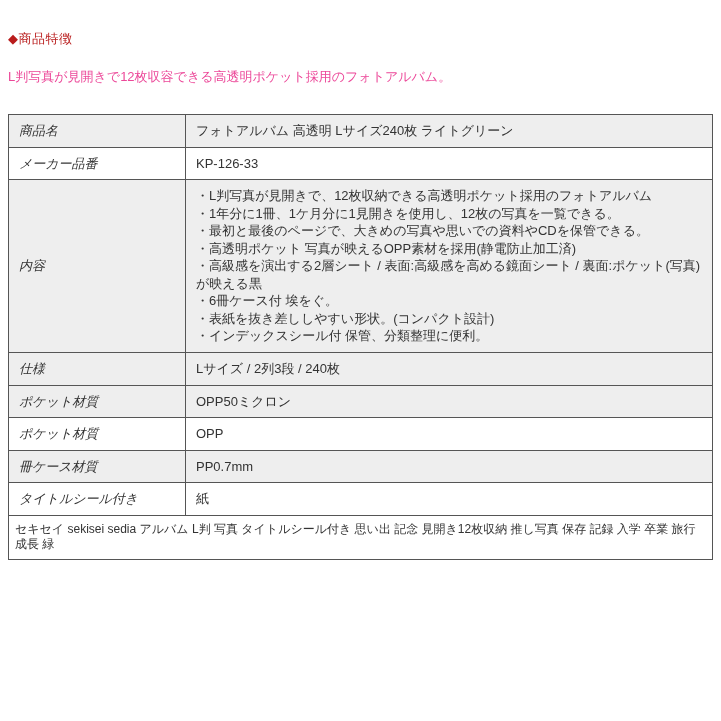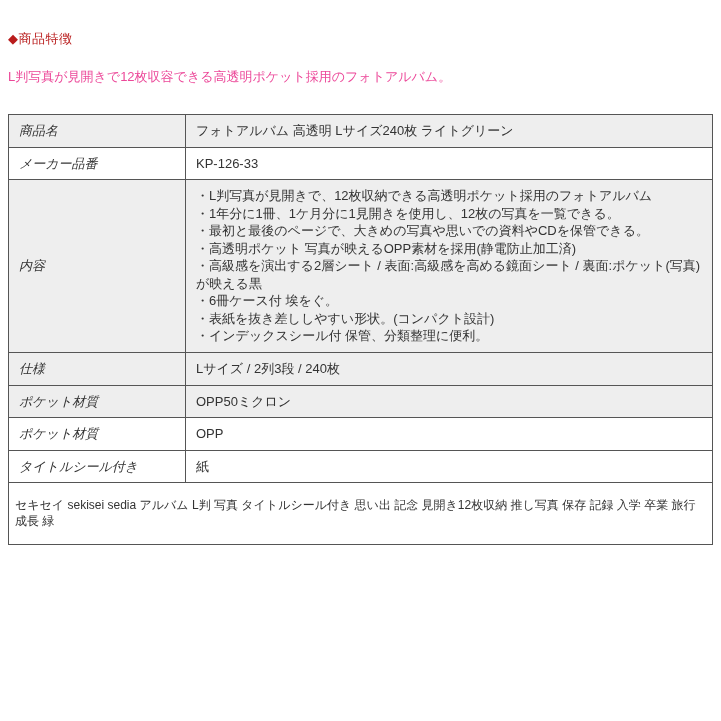--- a/index.html
+++ b/index.html
@@ -50,21 +50,21 @@
   tr.row-even { background: #ffffff; margin-top: 28px; }
   td.value-multiline {
     white-space: pre-line;
     line-height: 1.62;
     padding-top: 6px;
     padding-bottom: 6px;
   }
   tr.keywords-row td {
     background: #ffffff;
     font-size: 12px;
-    padding: 15px 6px;
+    padding: 6px 6px;
     line-height: 1.3;
   }
 </style>
 </head>
 <body>
 
 <div class="page">
 
   <div class="section-heading features-heading">◆商品特徴</div>
 
@@ -97,20 +97,24 @@
         <td>Lサイズ / 2列3段 / 240枚</td>
       </tr>
       <tr class="row-odd">
         <th>ポケット材質</th>
         <td>OPP50ミクロン</td>
       </tr>
       <tr class="row-even">
         <th>ポケット材質</th>
         <td>OPP</td>
       </tr>
+      <tr class="row-odd">
+        <th>冊ケース材質</th>
+        <td>PP0.7mm</td>
+      </tr>
       <tr class="row-even">
         <th>タイトルシール付き</th>
         <td>紙</td>
       </tr>
       <tr class="keywords-row">
         <td colspan="2">セキセイ sekisei sedia アルバム L判 写真 タイトルシール付き 思い出 記念 見開き12枚収納 推し写真 保存 記録 入学 卒業 旅行 成長 緑</td>
       </tr>
     </tbody>
   </table>
 

